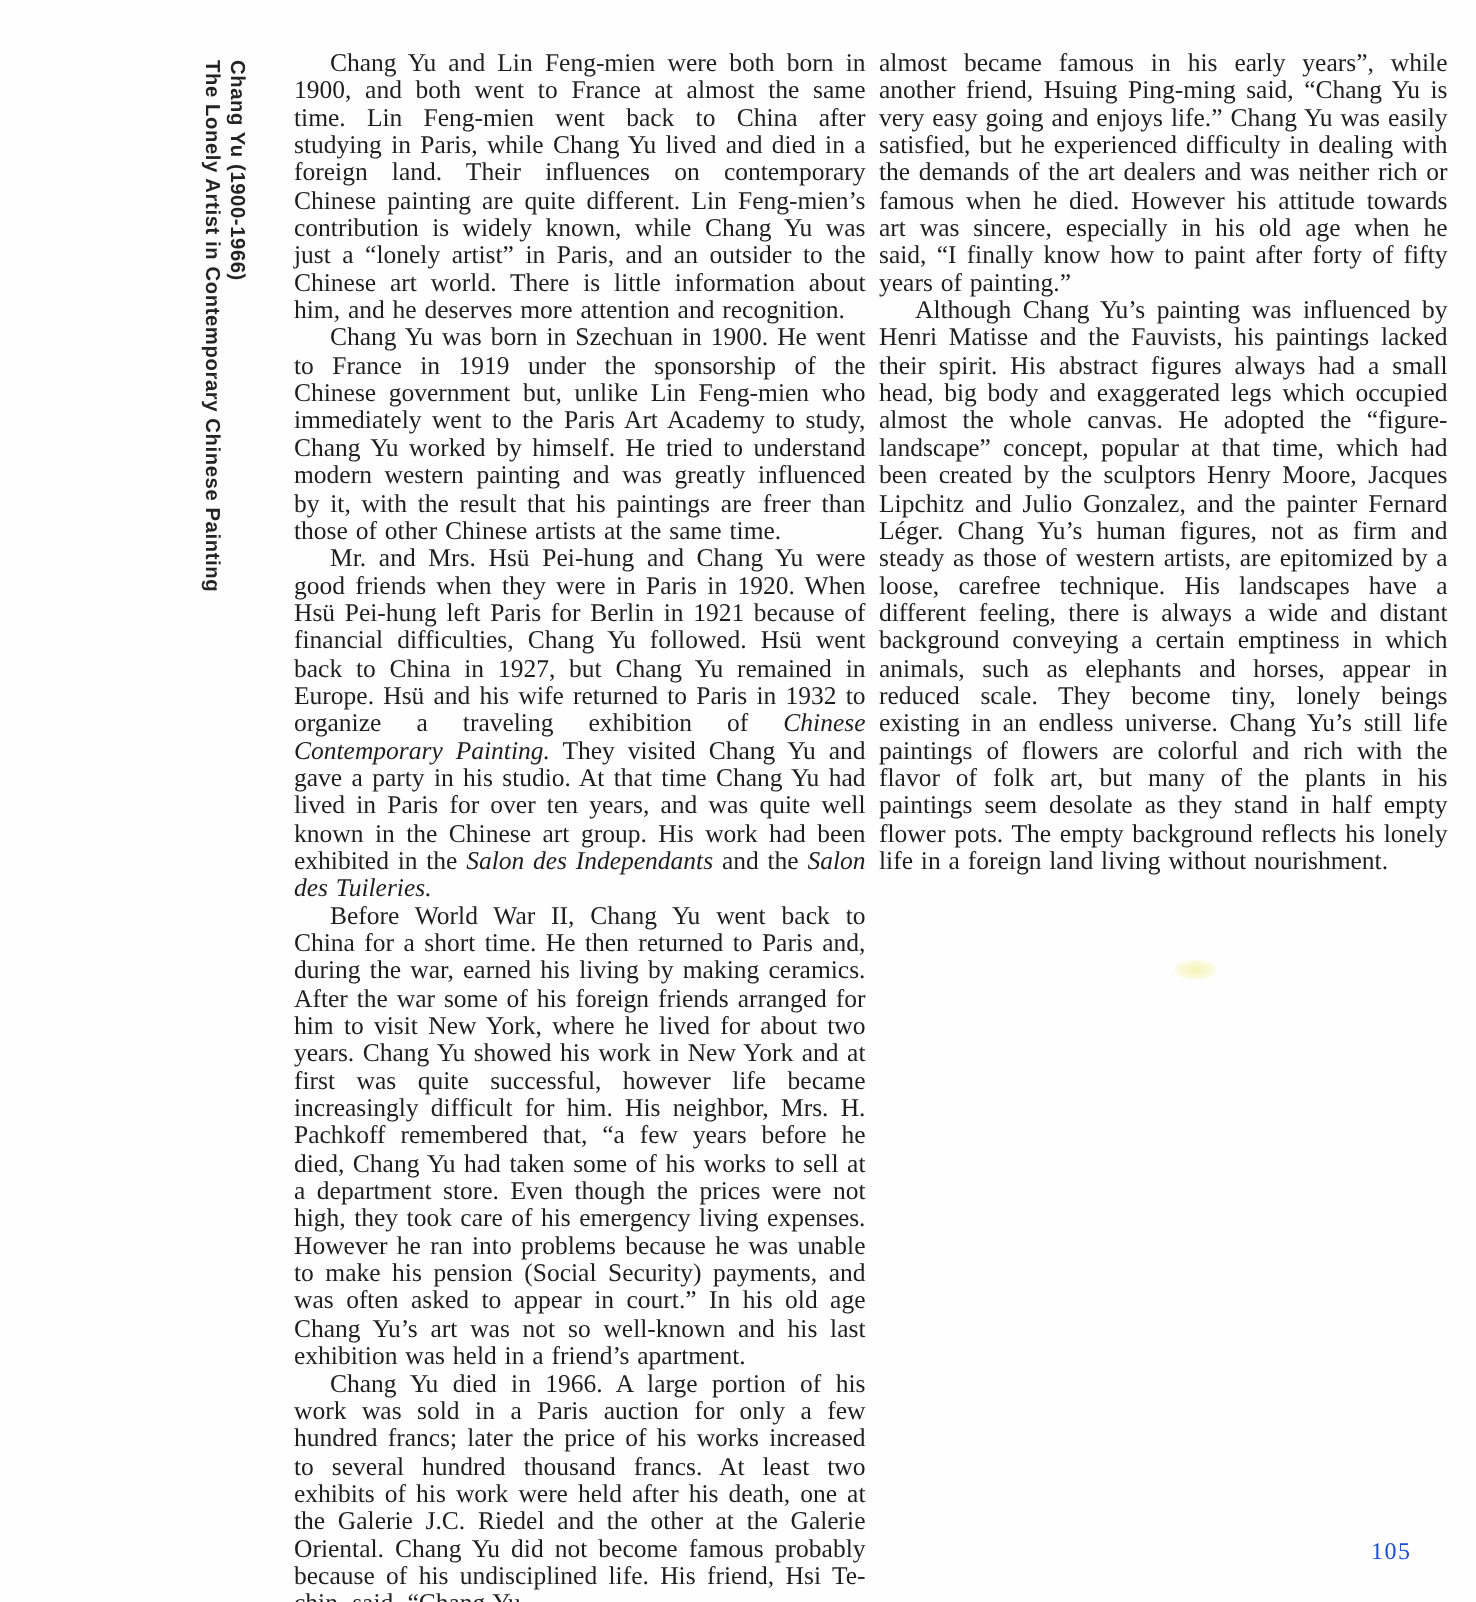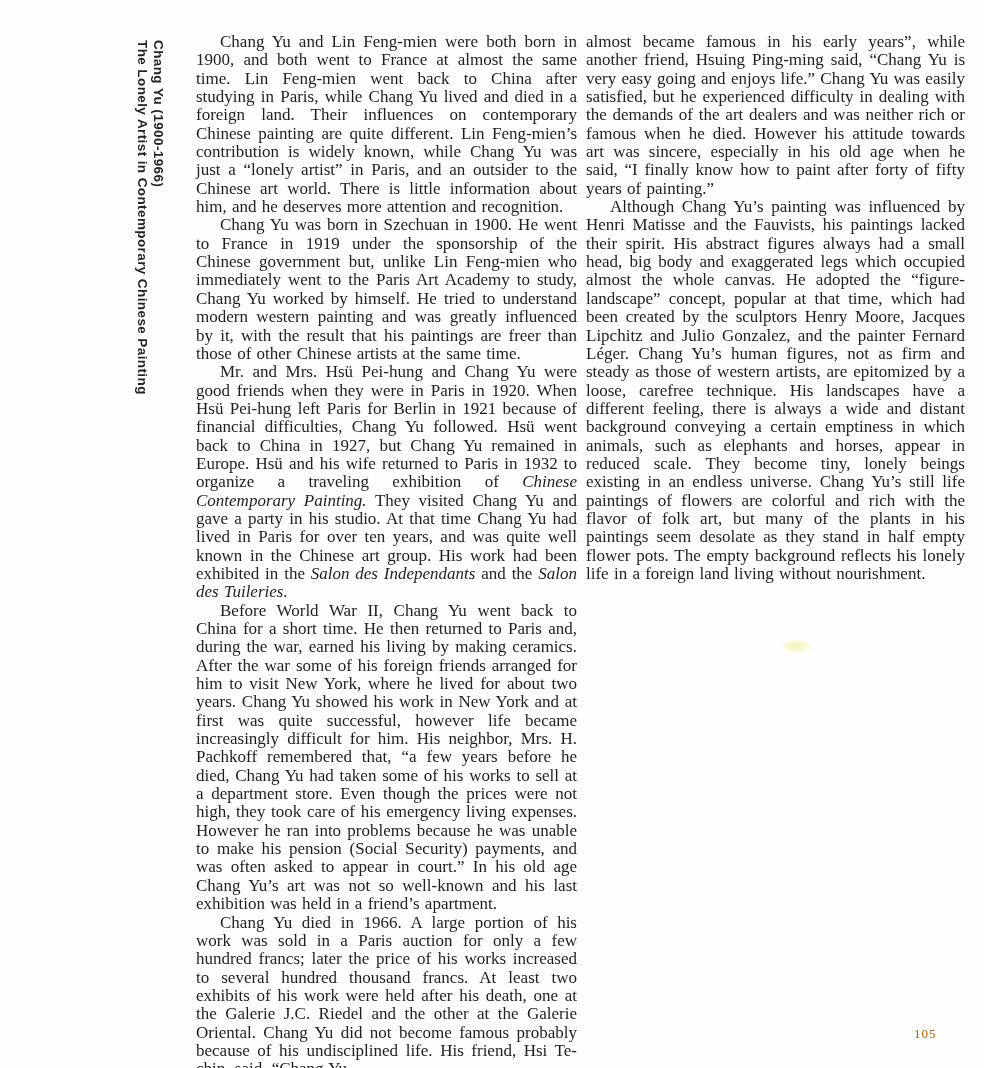--- a/index.html
+++ b/index.html
@@ -43,23 +43,23 @@
     font-size: 17px;
     line-height: 18.35px;
     word-spacing: 1px;
   }
   .col p.indent { text-indent: 24px; }
   .col p i { font-style: italic; }
   .page-number {
     position: absolute;
     left: 914px;
     top: 1026px;
-    font-size: 13px;
+    font-size: 16px;
     letter-spacing: 1px;
-    color: #a16207;
+    color: #1d4ed8;
   }
   .scan-artifact {
     position: absolute;
     left: 783px;
     top: 640px;
     width: 28px;
     height: 13px;
     border-radius: 50%;
     background: radial-gradient(ellipse at center, rgba(240,235,120,0.55), rgba(240,235,120,0));
   }

